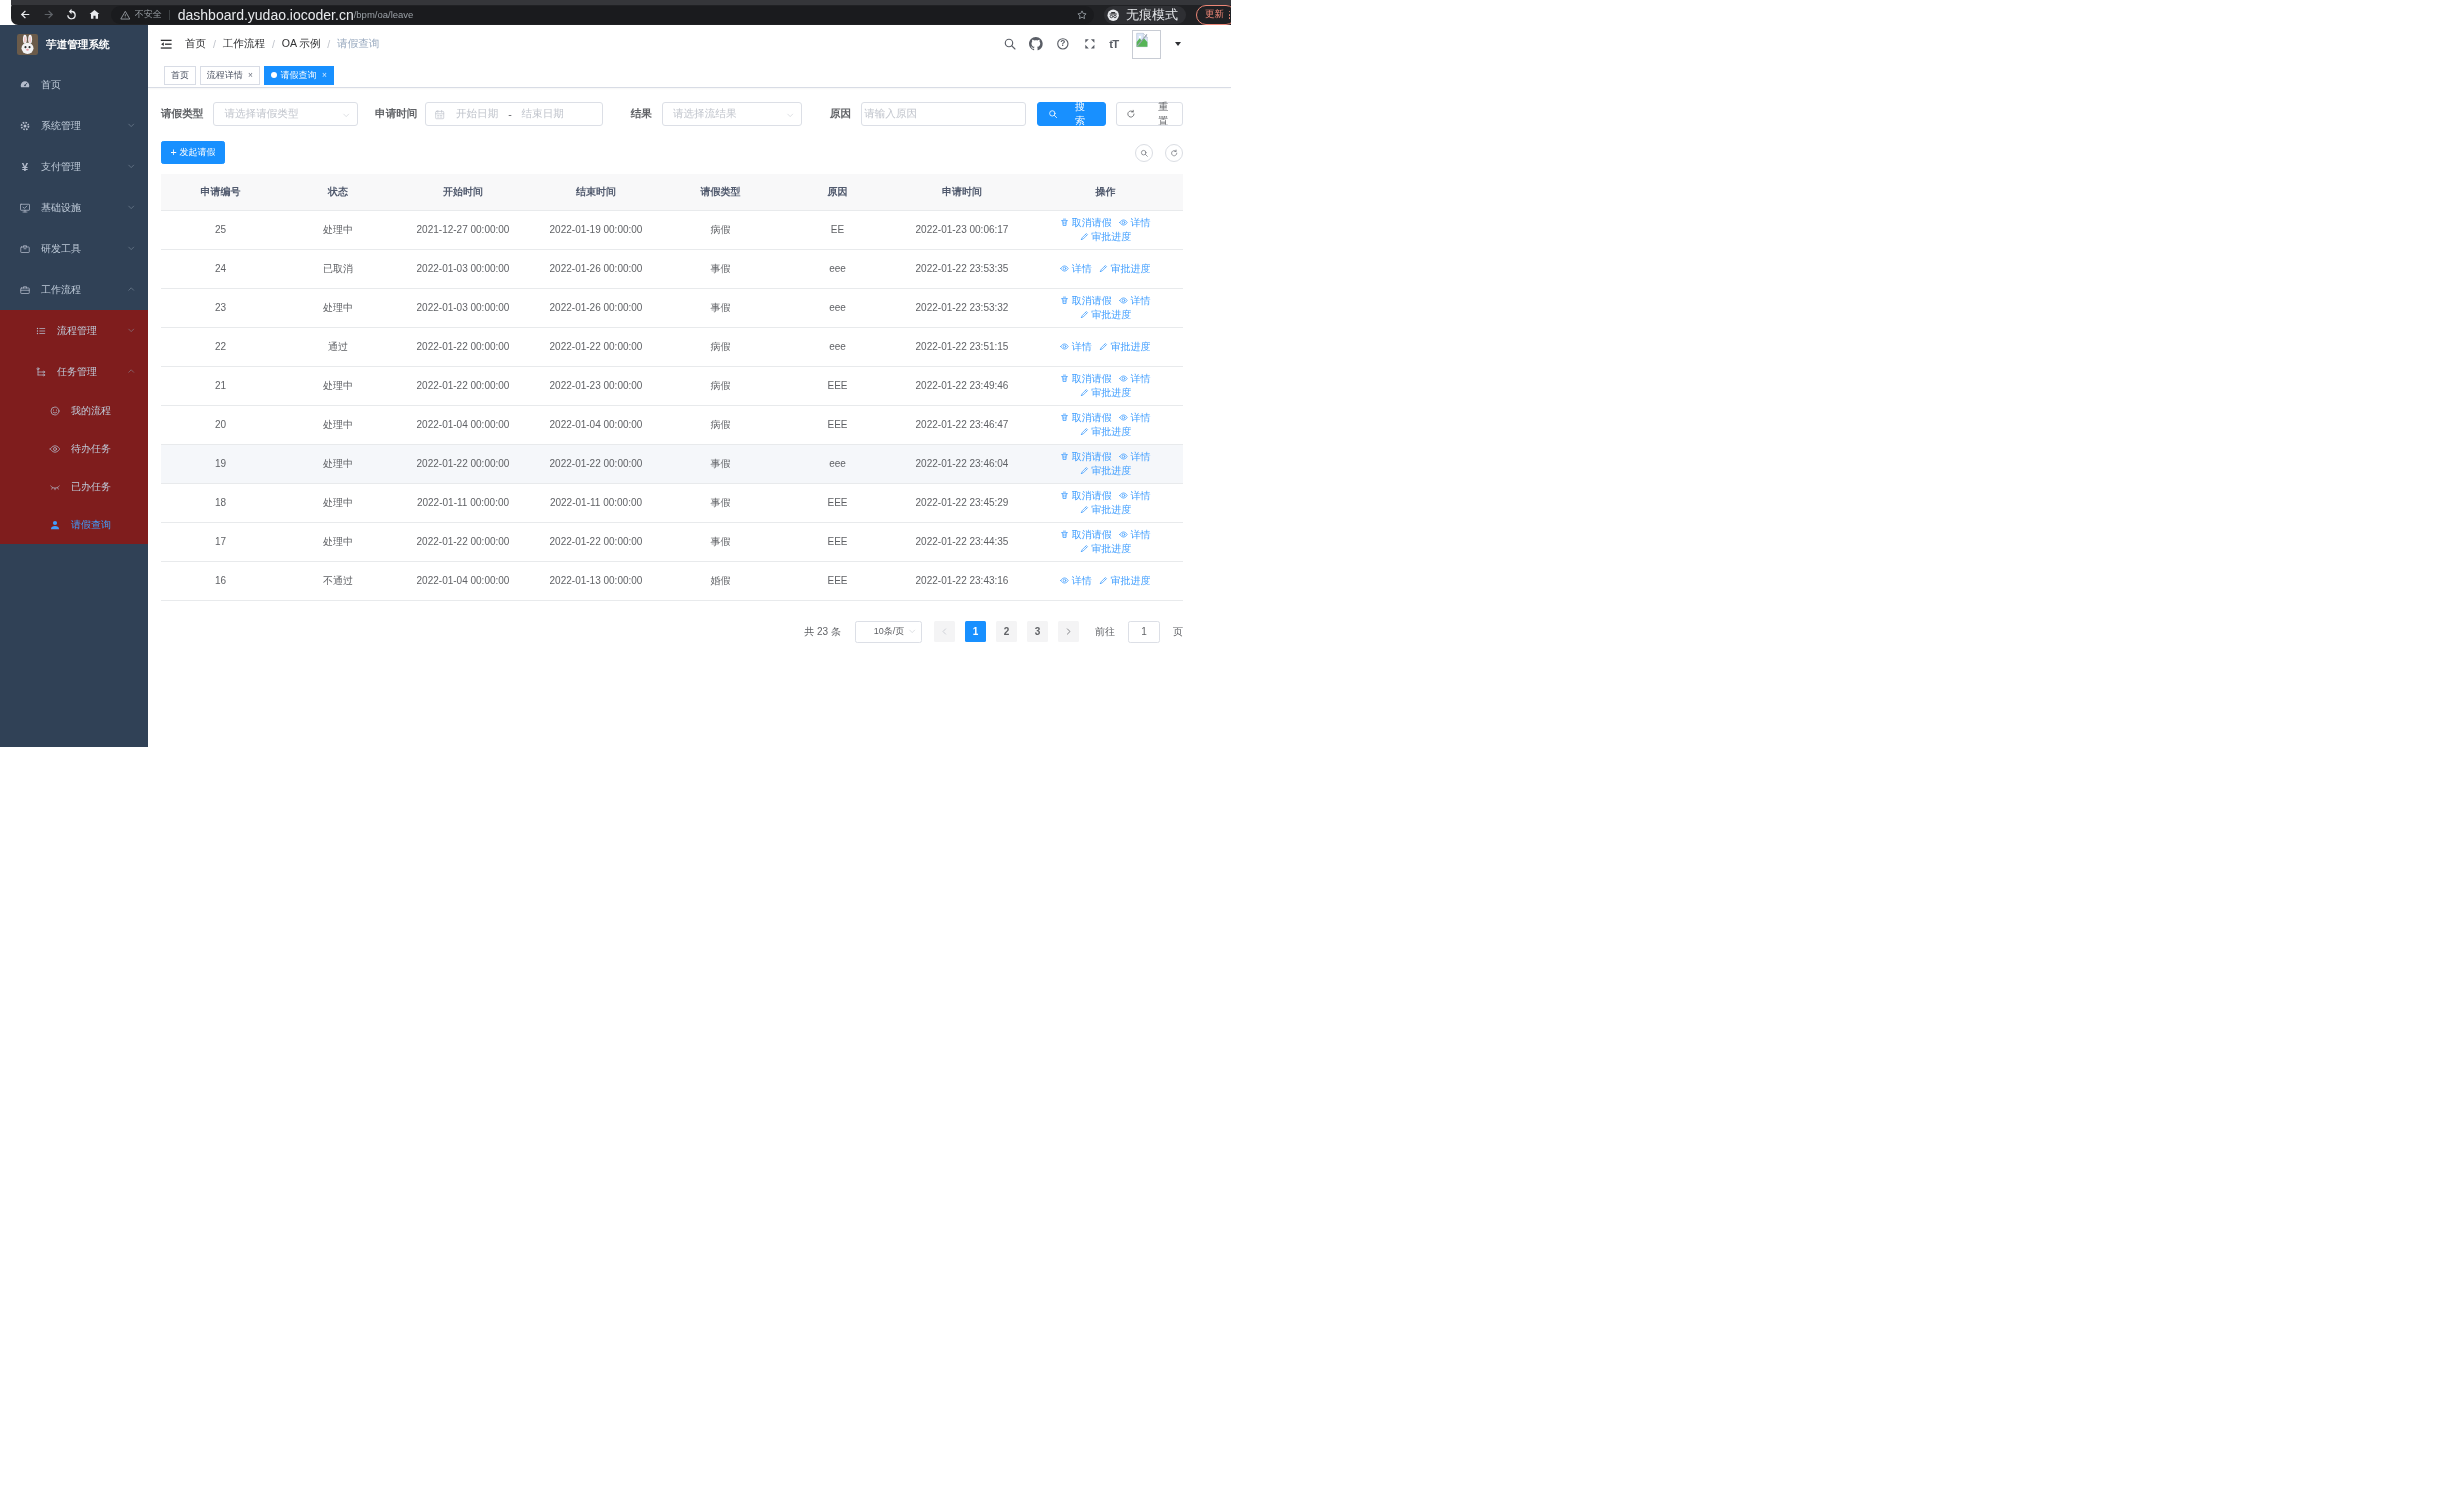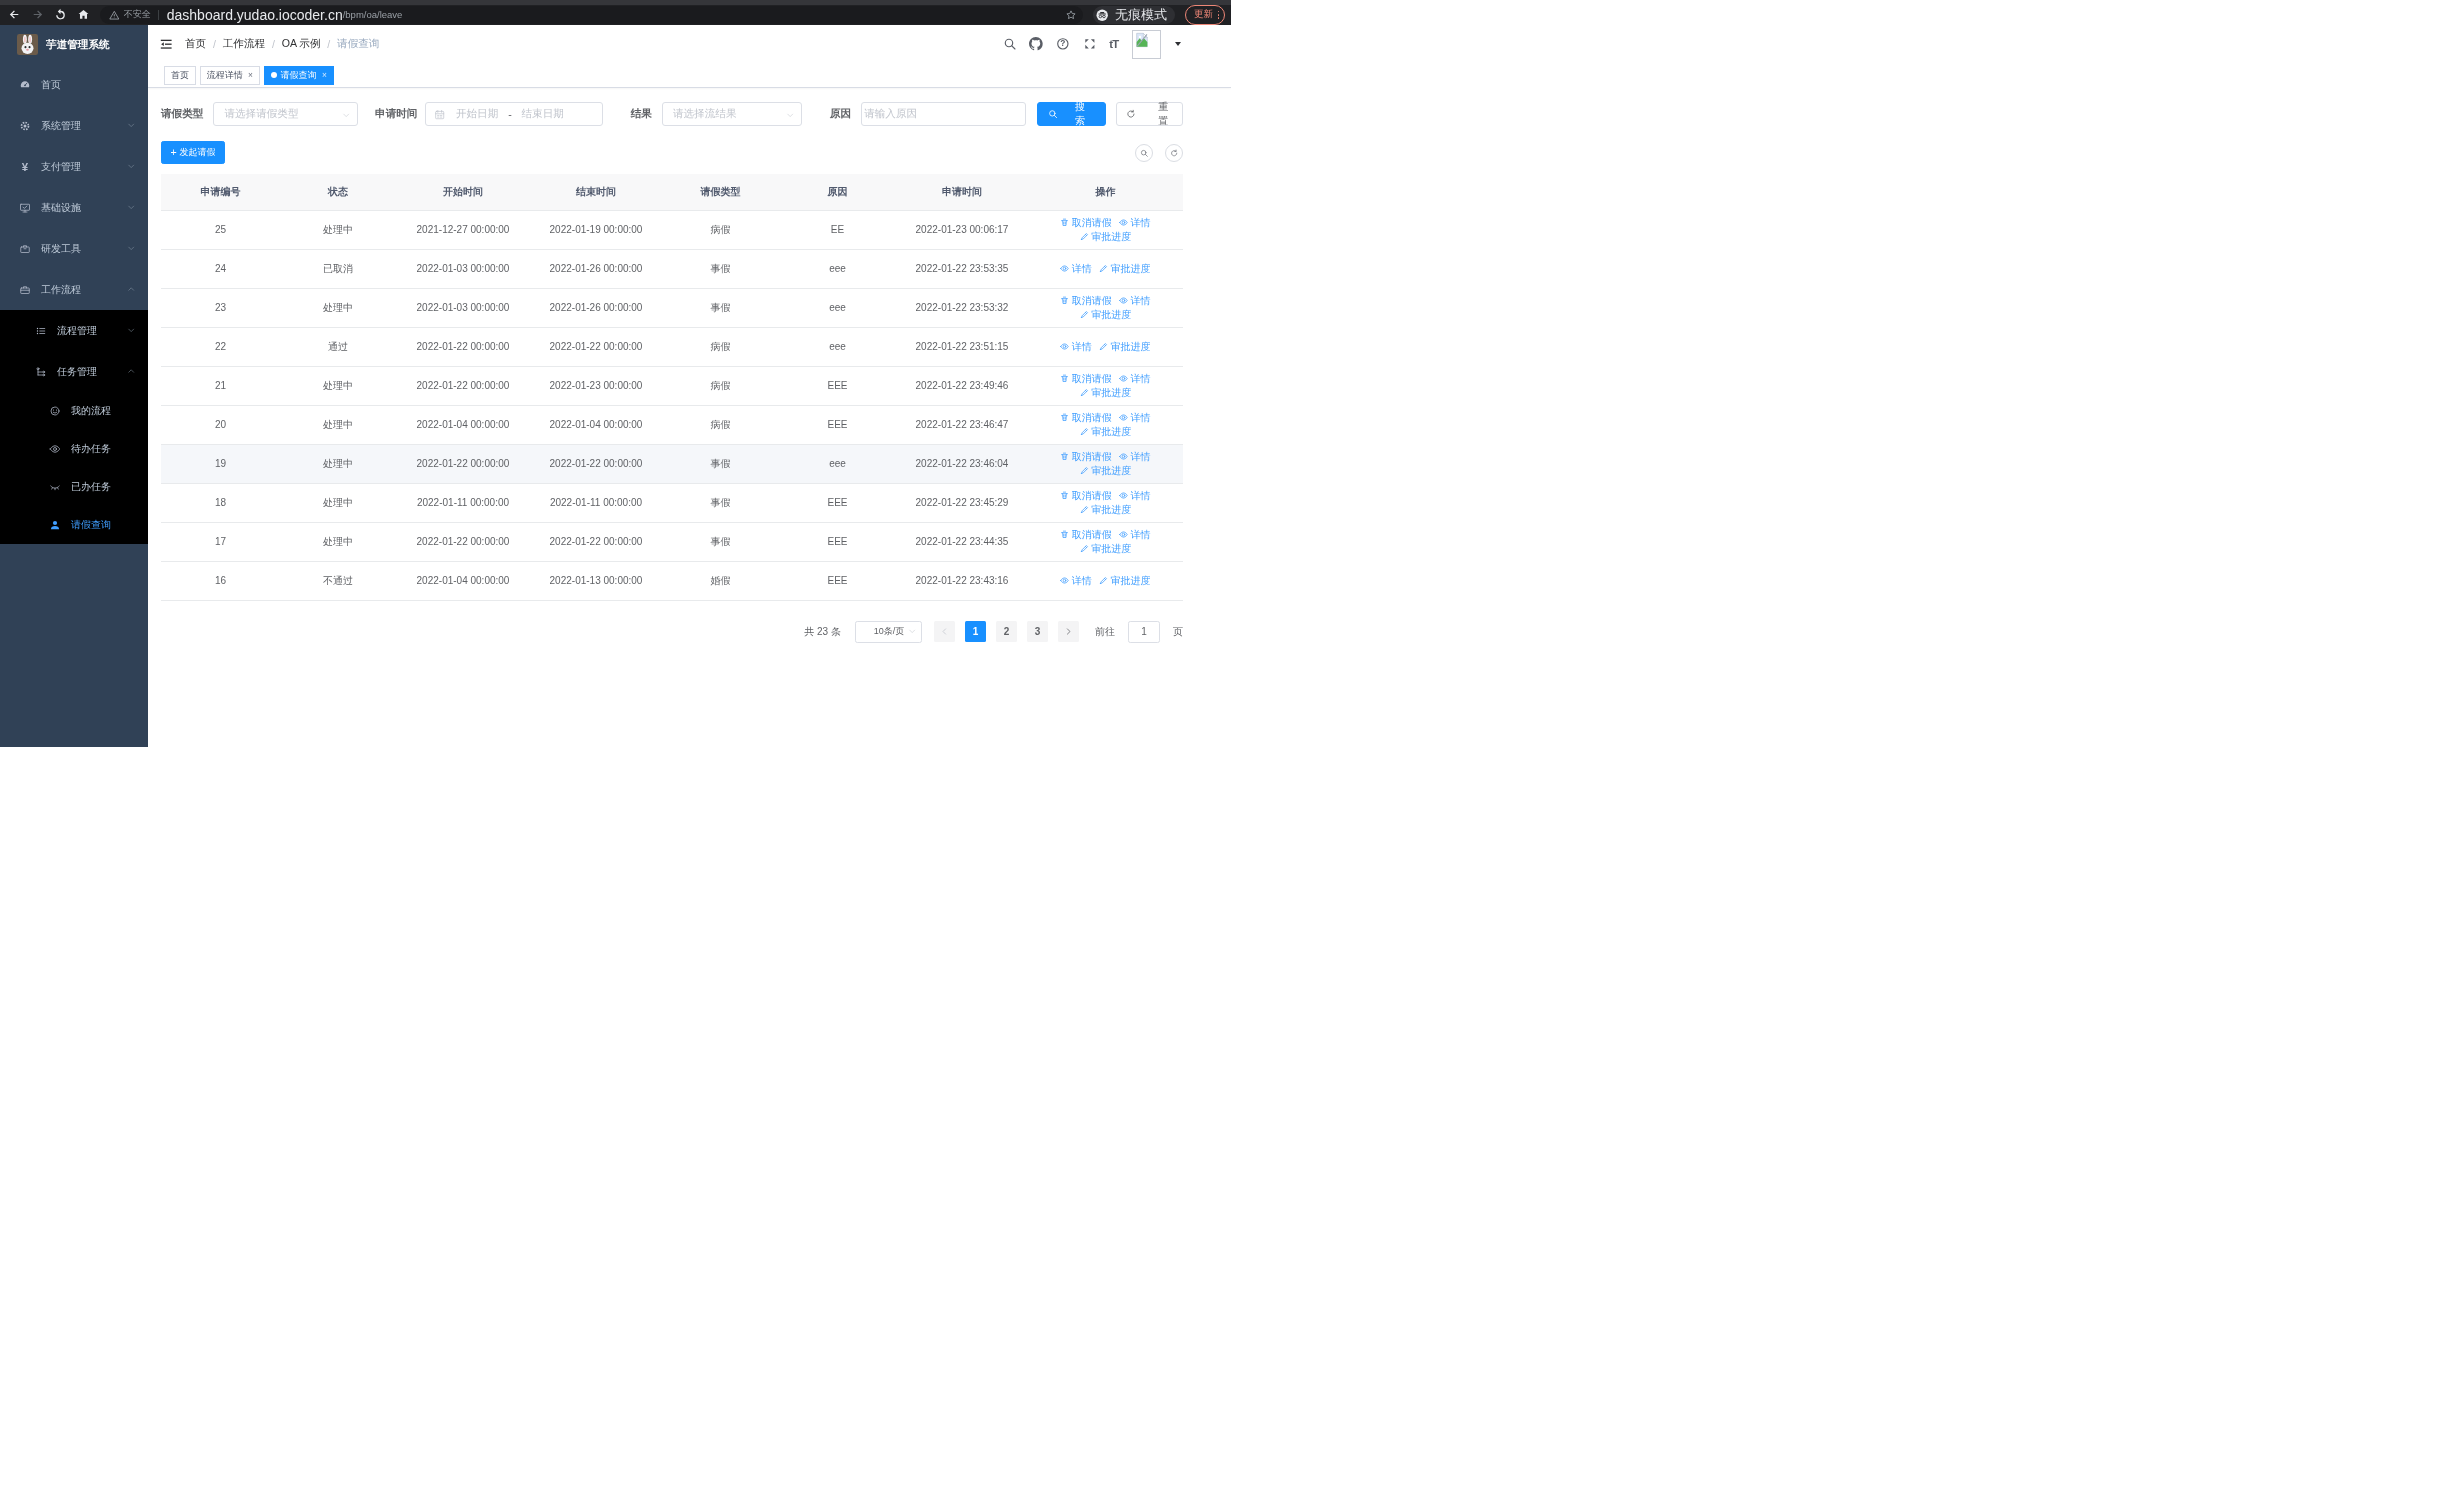--- a/index.html
+++ b/index.html
@@ -2,21 +2,21 @@
 <html style="font-size:12px"><head>
 <meta charset="utf-8">
 <style>
   html,body{margin:0;padding:0;}
   body{width:1231px;height:747px;overflow:hidden;font-family:"Liberation Sans","DejaVu Sans",sans-serif;background:#fff;position:relative;}
   svg{display:block;}
   .s{fill:none;stroke:currentColor;stroke-width:2;stroke-linecap:round;stroke-linejoin:round;}
   .s15{fill:none;stroke:currentColor;stroke-width:1.5;stroke-linecap:round;stroke-linejoin:round;}
 
   
-  .browser{position:absolute;top:0;left:0;width:100%;height:25px;background:#202124;}
+  .browser{position:absolute;top:0;left:11px;width:100%;height:25px;background:#202124;border-radius:7px;}
   .tabstrip{height:4.6px;background:#35363a;}
   .toolbar{height:20.5px;display:flex;align-items:center;padding:0 6px 0 7.6px;gap:10px;}
   .bicon{width:13px;height:13px;flex:0 0 auto;}
   .urlbar{flex:1;height:17.5px;background:#1a1b1e;border-radius:9px;display:flex;align-items:center;padding:0 6px 0 9px;min-width:0;}
   .sec-label{color:#9aa0a6;font-size:9px;margin-left:4.6px;}
   .url-sep{width:0.8px;height:10px;background:#3c4043;margin:0 7.6px;}
   .url-domain{color:#e8eaed;font-size:14px;}
   .url-path{color:#9aa0a6;font-size:9.5px;}
   .url-spacer{flex:1;}
   .incog{height:18px;border-radius:9px;background:#2e2f33;display:flex;align-items:center;gap:5.3px;padding:0 8.4px 0 2.3px;}
@@ -33,21 +33,21 @@
   .logo-img{width:21px;height:21px;border-radius:2.3px;overflow:hidden;flex:0 0 auto;}
   .app-title{color:#fff;font-size:10.6px;font-weight:bold;}
   .mrow{display:flex;align-items:center;height:41px;font-size:10px;color:#bfcbd9;position:relative;cursor:pointer;}
   .mrow.l0{padding-left:19px;}
   .mrow.l1{padding-left:35px;}
   .mrow.l2{padding-left:49px;height:38px;}
   .mi{width:12px;height:12px;color:#b4bccc;flex:0 0 auto;}
   .mi.glyph{font-size:11.4px;font-weight:bold;line-height:12px;text-align:center;width:12px;}
   .mlbl{margin-left:10px;}
   .chev{position:absolute;right:13px;width:8.4px;height:8.4px;color:#8a99a8;}
-  .submenu{background:#000000;}
+  .submenu{background:#7f1d1d;}
   .mrow.active,.mrow.active .mi{color:#409eff;}
 
   
   .main{flex:1;display:flex;flex-direction:column;min-width:0;background:#fff;}
   .navbar{height:38px;position:relative;display:flex;align-items:center;background:#fff;}
   .hamburger{width:14.4px;height:14.4px;margin-left:10.6px;color:#303133;cursor:pointer;}
   .breadcrumb{display:flex;align-items:center;margin-left:12px;font-size:10.6px;}
   .bc-item{color:#303133;}
   .bc-item.last{color:#97a8be;}
   .bc-sep{color:#c0c4cc;margin:0 6.8px;}

